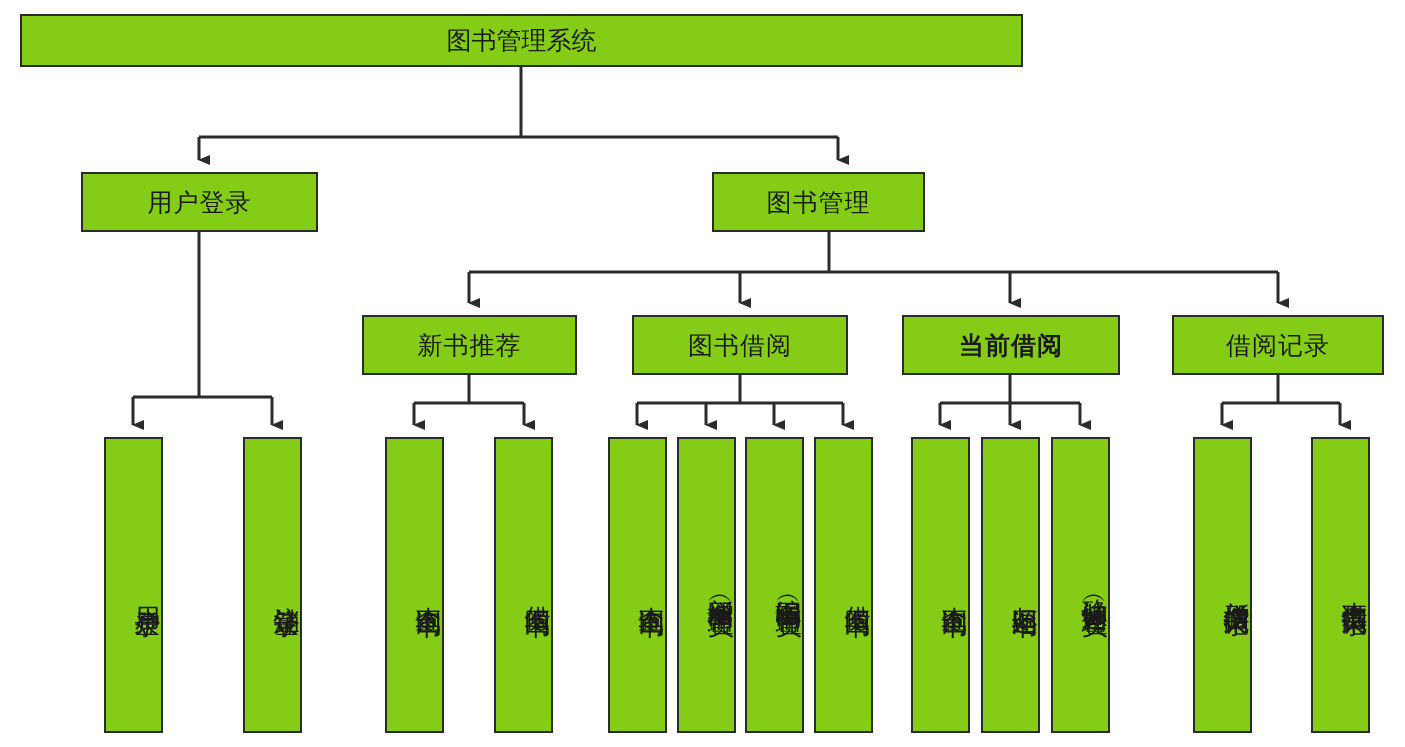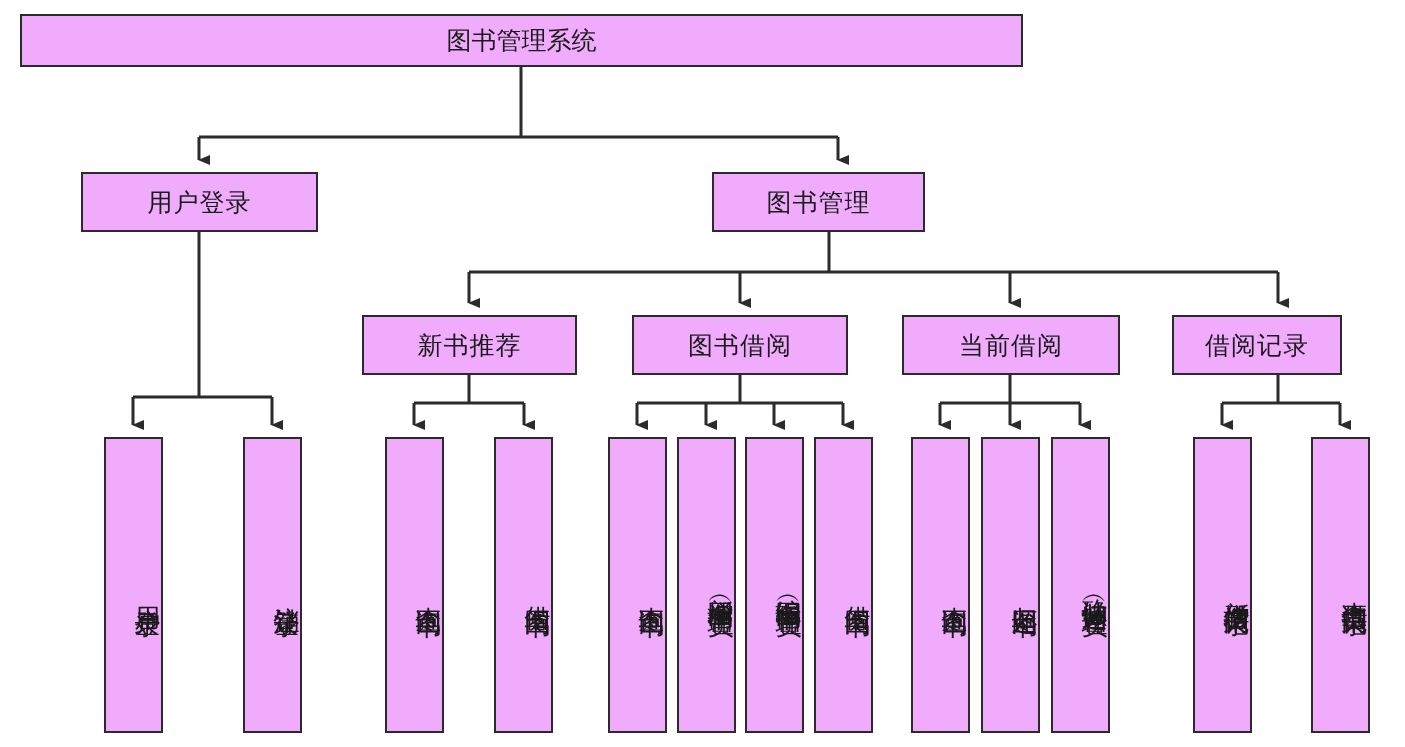--- a/index.html
+++ b/index.html
@@ -21,21 +21,21 @@
     position: absolute;
     left: 0;
     top: 0;
     width: 1405px;
     height: 747px;
     pointer-events: none;
   }
   .node {
     position: absolute;
     box-sizing: border-box;
-    background: #f0abfc;
+    background: #84cc16;
     border: 2px solid #2b2b2b;
     display: flex;
     align-items: center;
     justify-content: center;
     color: #1a1a1a;
   }
   .node.horiz {
     font-size: 25px;
     letter-spacing: 1px;
   }
@@ -134,25 +134,25 @@
   </div>
 
   <div class="node horiz" style="left:632px; top:315px; width:216px; height:60px;">
     <span>图书借阅</span>
   </div>
 
   <div class="node horiz" style="left:362px; top:315px; width:215px; height:60px;">
     <span>新书推荐</span>
   </div>
 
-  <div class="node horiz" style="left:902px; top:315px; width:218px; height:60px;">
+  <div class="node horiz" style="left:902px; top:315px; width:218px; height:60px;font-weight:bold;">
     <span>当前借阅</span>
   </div>
 
-  <div class="node horiz" style="left:1172px; top:315px; width:170px; height:60px;">
+  <div class="node horiz" style="left:1172px; top:315px; width:212px; height:60px;">
     <span>借阅记录</span>
   </div>
 
   <div class="node vert" style="left:104px; top:437px; width:59px; height:296px;">
     <span>用户登录</span>
   </div>
 
   <div class="node vert" style="left:243px; top:437px; width:59px; height:296px;">
     <span>注销登录</span>
   </div>

